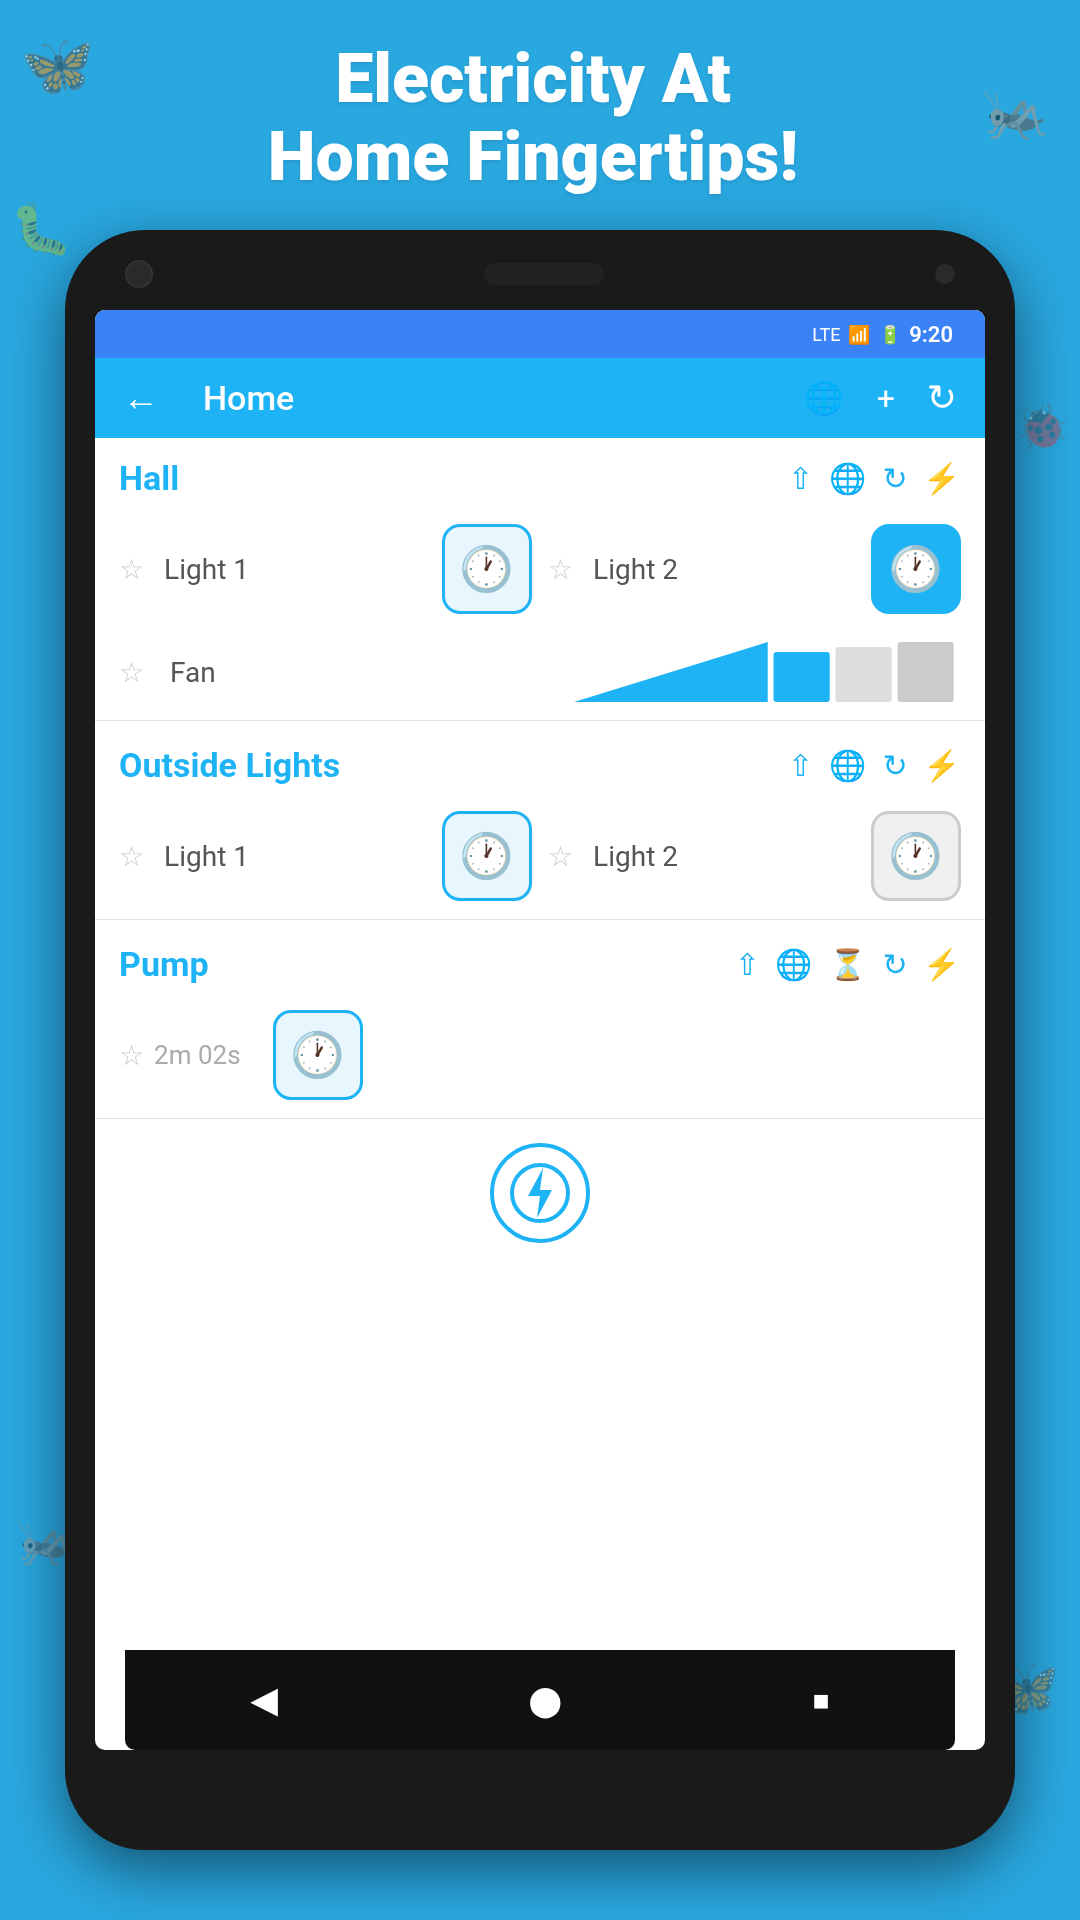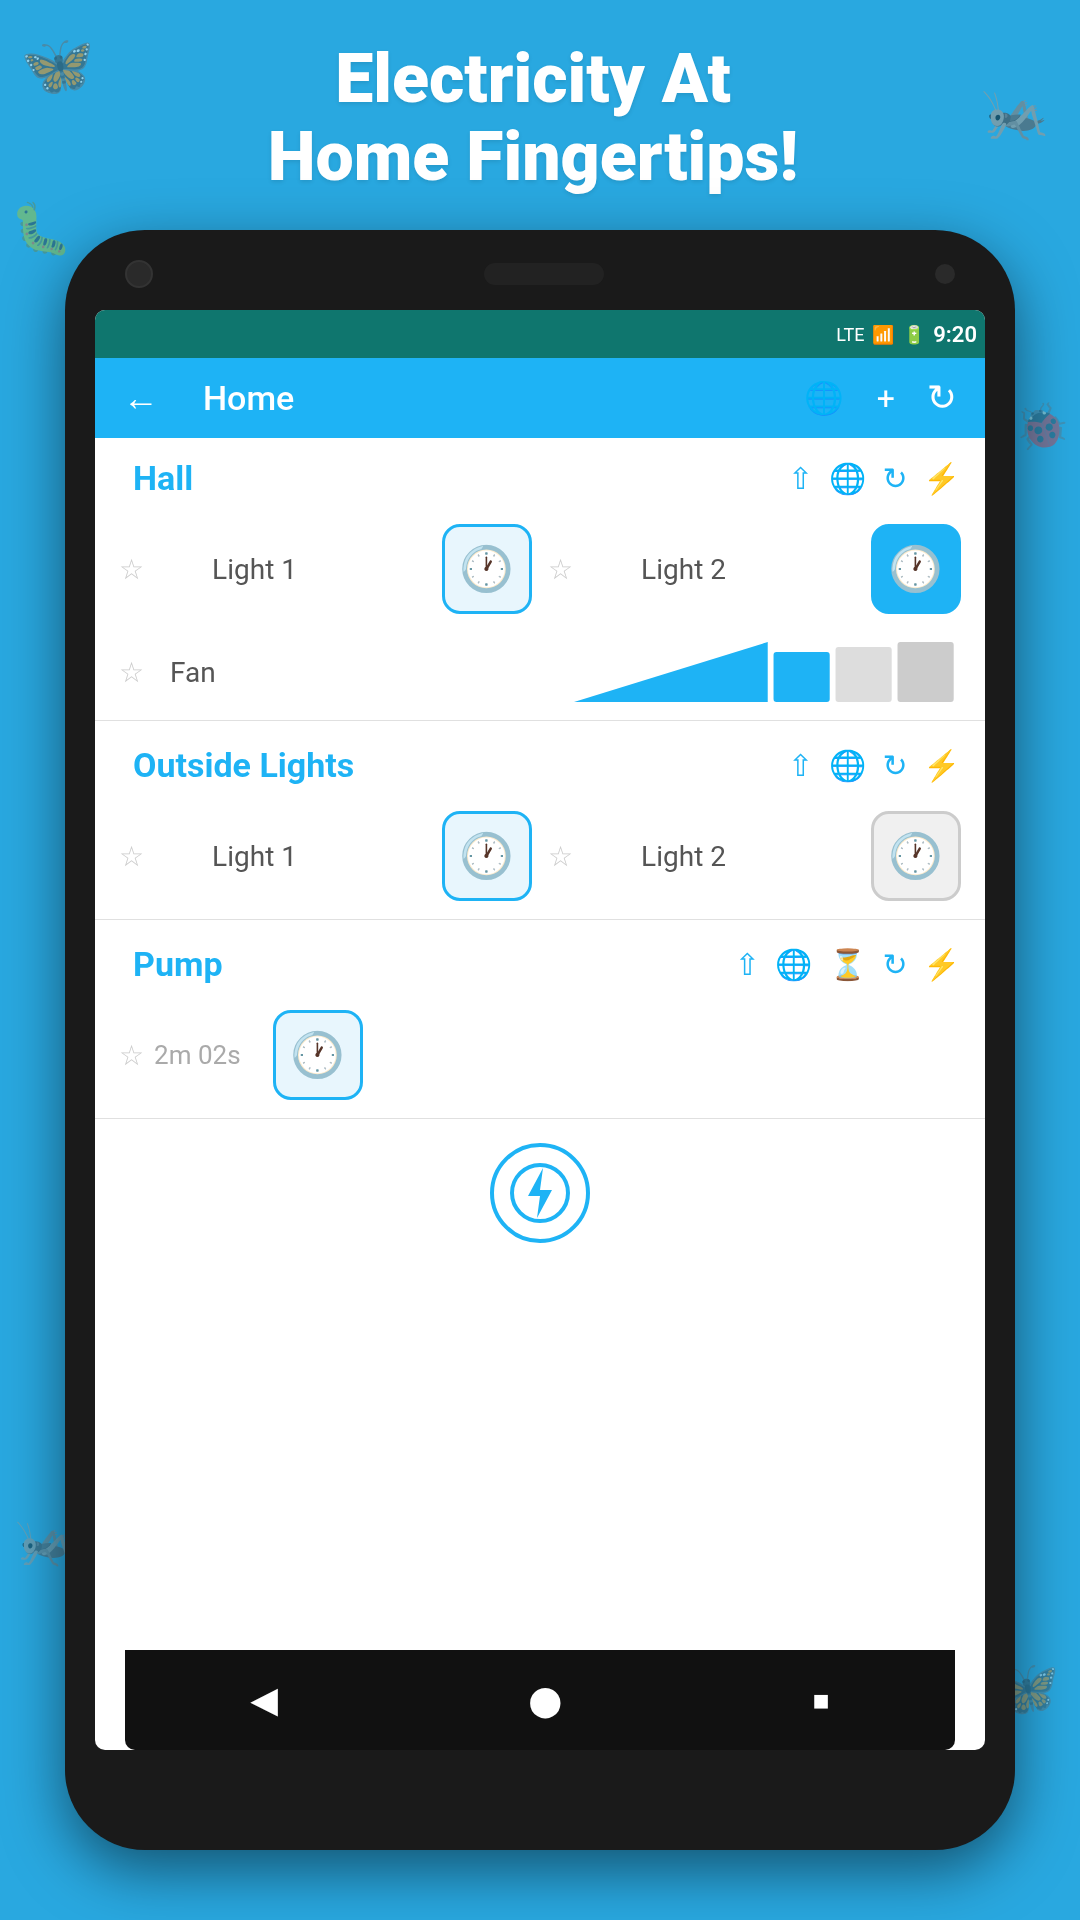--- a/index.html
+++ b/index.html
@@ -89,26 +89,26 @@
       left: 30px;
       right: 30px;
       bottom: 100px;
       background: white;
       border-radius: 10px;
       overflow: hidden;
     }
 
     
     .status-bar {
-      background: #0f766e;
+      background: #3b82f6;
       height: 48px;
       display: flex;
       align-items: center;
       justify-content: flex-end;
-      padding: 0 8px;
+      padding: 0 32px;
       gap: 8px;
     }
 
     .status-bar-text {
       color: white;
       font-size: 22px;
       font-weight: 600;
     }
 
     .status-icon {
@@ -159,21 +159,20 @@
     
     .section {
       padding: 0;
     }
 
     .section-header {
       display: flex;
       align-items: center;
       padding: 20px 24px 12px;
       gap: 16px;
-      margin-left: 14px;
     }
 
     .section-title {
       color: #1eb3f5;
       font-size: 34px;
       font-weight: 700;
       flex: 1;
     }
 
     .section-icon {
@@ -249,21 +248,20 @@
 
     .device-half {
       flex: 1;
       display: flex;
       align-items: center;
       gap: 10px;
     }
 
     .device-half .device-name {
       flex: 1;
-      margin-left: 48px;
     }
 
     
     .fan-row {
       display: flex;
       align-items: center;
       padding: 14px 24px;
       gap: 16px;
     }
 

